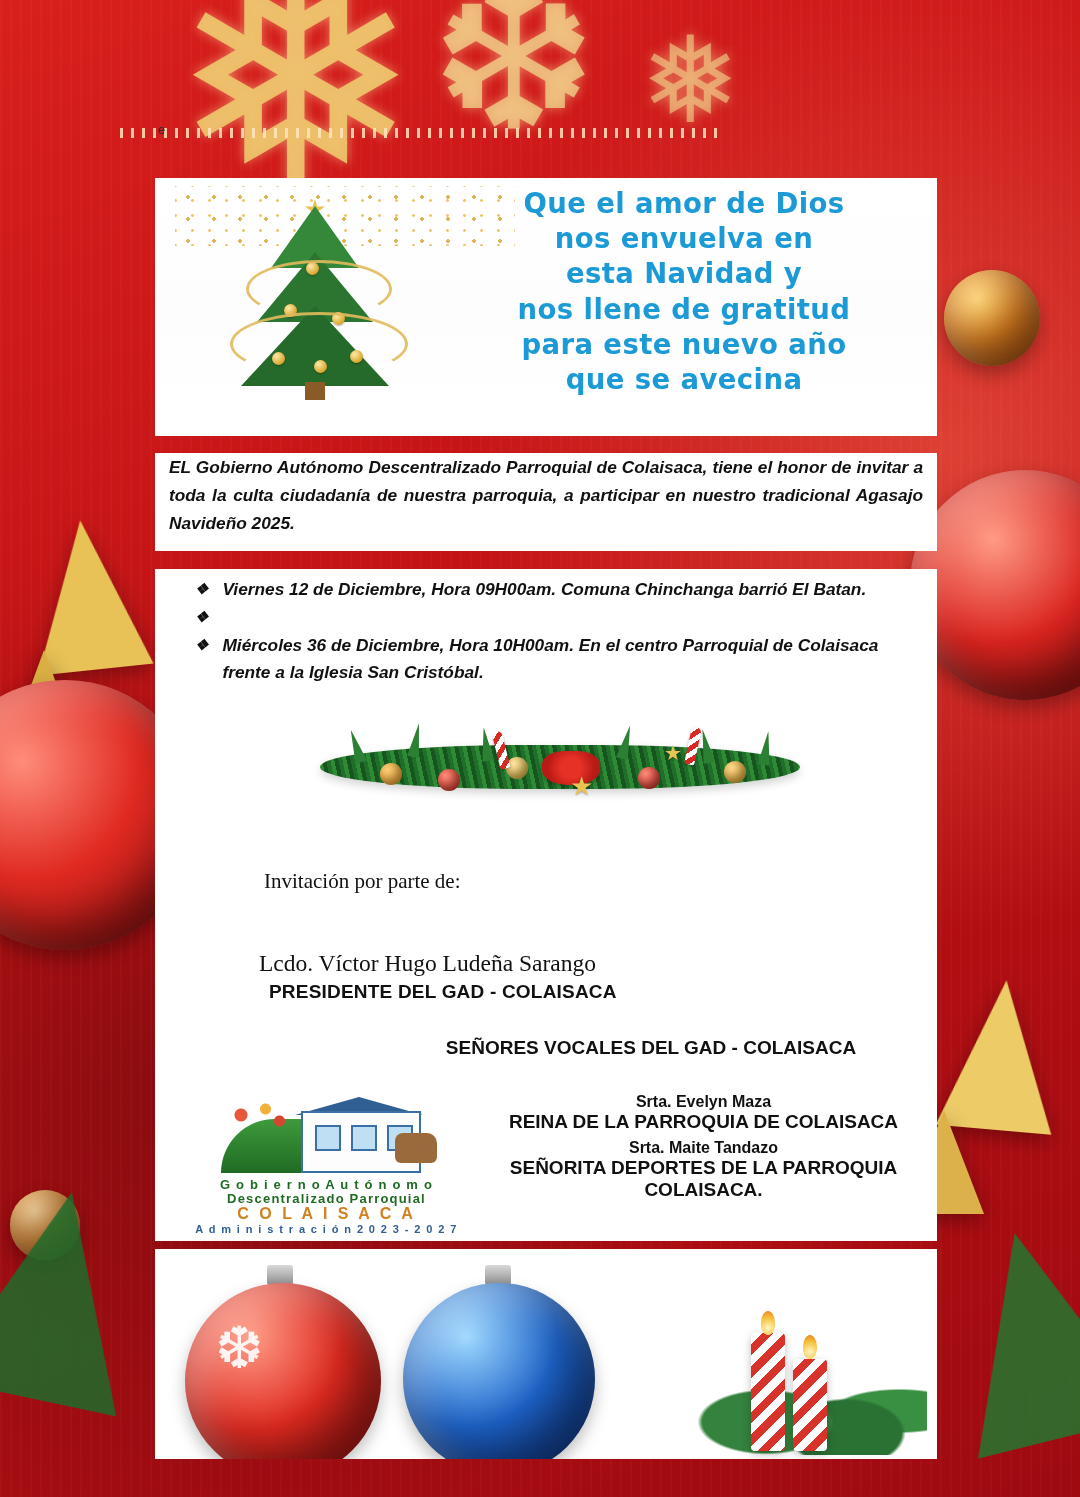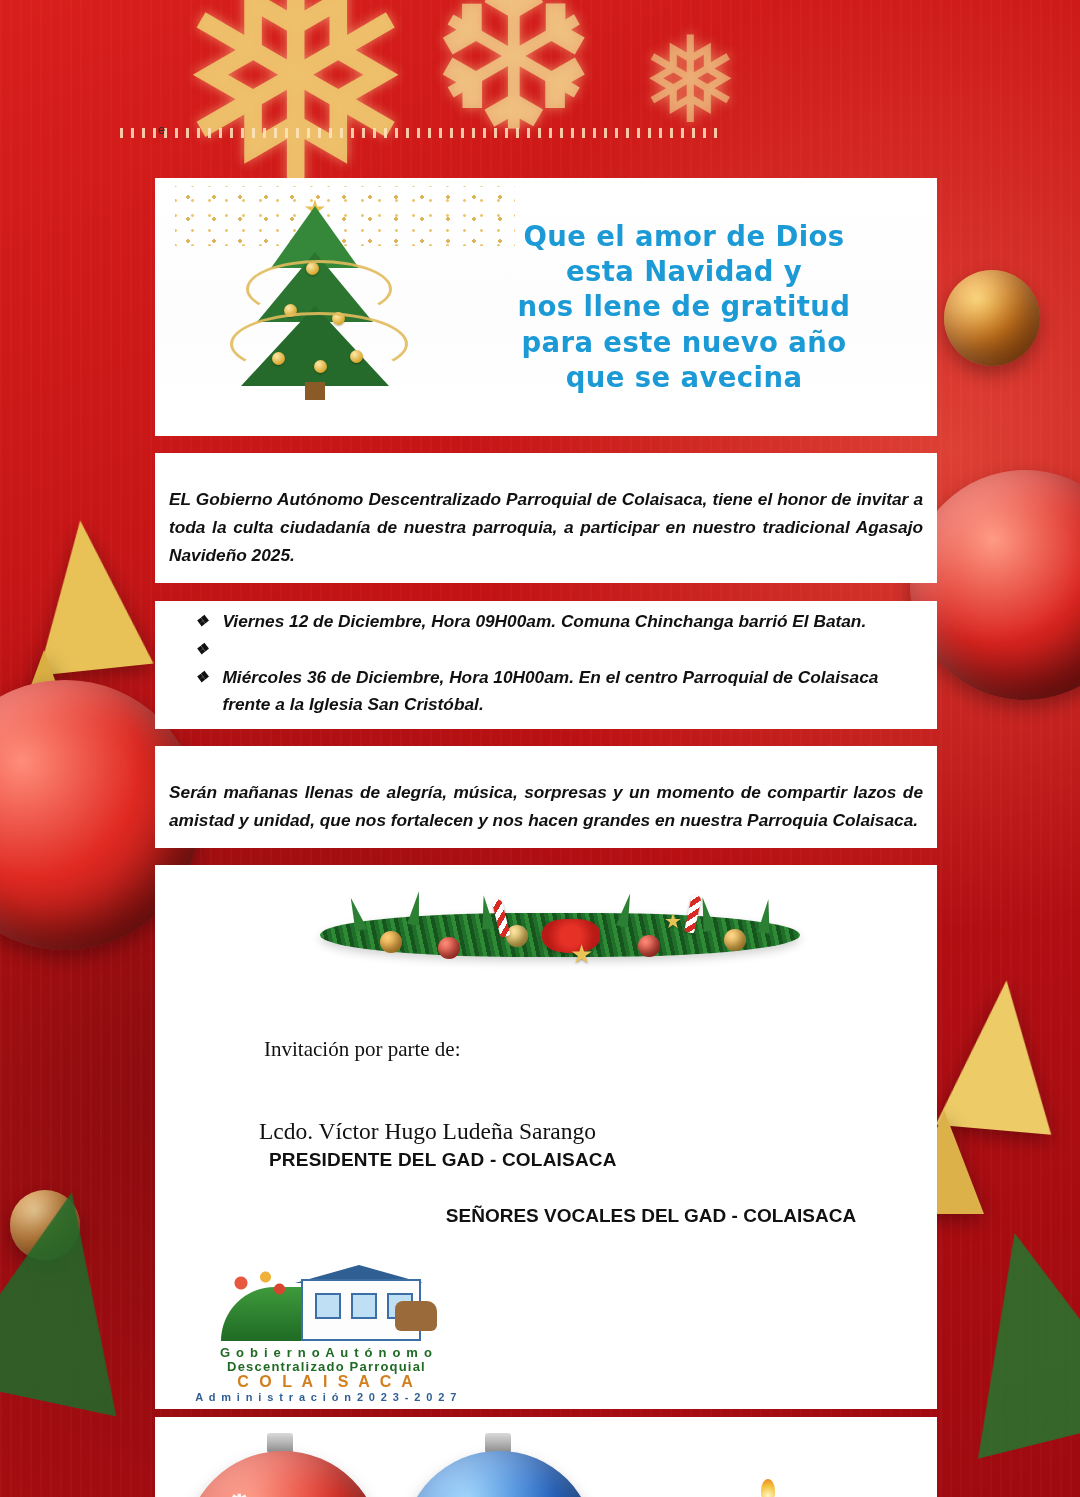--- a/index.html
+++ b/index.html
@@ -169,42 +169,42 @@
   .tree .ribbon {
     position: absolute;
     border: 3px solid #e2bb5d;
     border-radius: 50%;
     opacity: .9;
   }
 
   .greeting {
     position: absolute;
     right: 18px;
-    top: 41px;
+    top: 8px;
     width: 470px;
     text-align: center;
     color: #1c9ad6;
     font-family: "DejaVu Sans", sans-serif;
     font-weight: bold;
     font-size: 27.5px;
     line-height: 1.28;
     letter-spacing: .4px;
     text-shadow: 0 1px 0 rgba(255,255,255,.8);
   }
 
   
   .para {
     font-family: "Liberation Sans", sans-serif;
     font-style: italic;
     font-weight: bold;
     font-size: 17.3px;
     line-height: 1.62;
     color: #111;
     text-align: justify;
-    padding: 32px 14px 14px 14px;
+    padding: 0 14px 14px 14px;
   }
   .spacer-white { height: 26px; background: #fff; }
 
   .bullets {
     padding: 6px 14px 10px 40px;
   }
   .bullet-row {
     display: flex;
     align-items: flex-start;
     gap: 14px;
@@ -537,20 +537,21 @@
         <div class="ball" style="left:74px; top:104px;"></div>
         <div class="ball" style="left:122px; top:112px;"></div>
         <div class="ball" style="left:62px; top:152px;"></div>
         <div class="ball" style="left:104px; top:160px;"></div>
         <div class="ball" style="left:140px; top:150px;"></div>
         <div class="ribbon" style="left:36px; top:60px; width:140px; height:52px; border-bottom-color:transparent;"></div>
         <div class="ribbon" style="left:20px; top:112px; width:172px; height:58px; border-bottom-color:transparent;"></div>
       </div>
       <div class="greeting">
         <div>Que el amor de Dios</div>
+        <div>nos envuelva en</div>
         <div>esta Navidad y</div>
         <div>nos llene de gratitud</div>
         <div>para este nuevo año</div>
         <div>que se avecina</div>
       </div>
     </div>
 
     <div class="spacer-white"></div>
 
     <div class="block">
@@ -564,23 +565,20 @@
       </div>
       <div class="bullet-row">
         <span class="bullet-mark">❖</span>
       </div>
       <div class="bullet-row">
         <span class="bullet-mark">❖</span>
         <span>Miércoles 36 de Diciembre, Hora 10H00am. En el centro Parroquial de Colaisaca frente a la Iglesia San Cristóbal.</span>
       </div>
     </div>
 
-    <div class="block">
-      <p class="para">Serán mañanas llenas de alegría, música, sorpresas y un momento de compartir lazos de amistad y unidad, que nos fortalecen y nos hacen grandes en nuestra Parroquia Colaisaca.</p>
-    </div>
 
     <div class="garland-wrap">
       <div class="garland">
         <div class="bough"></div>
         <div class="needle" style="left:30px; top:18px; transform:rotate(-18deg);"></div>
         <div class="needle" style="left:90px; top:12px; transform:rotate(10deg);"></div>
         <div class="needle" style="left:160px; top:16px; transform:rotate(-8deg);"></div>
         <div class="needle" style="left:300px; top:14px; transform:rotate(14deg);"></div>
         <div class="needle" style="left:380px; top:18px; transform:rotate(-12deg);"></div>
         <div class="needle" style="left:440px; top:20px; transform:rotate(8deg);"></div>
@@ -615,20 +613,26 @@
             <div class="win" style="left:136px;"></div>
             <div class="win" style="left:172px;"></div>
             <div class="cow"></div>
           </div>
           <div class="lt1">G o b i e r n o   A u t ó n o m o</div>
           <div class="lt2">Descentralizado Parroquial</div>
           <div class="lt3">C O L A I S A C A</div>
           <div class="lt4">A d m i n i s t r a c i ó n   2 0 2 3 - 2 0 2 7</div>
         </div>
 
+        <div class="queens">
+          <div class="q-small">Srta. Evelyn Maza</div>
+          <div class="q-big">REINA DE LA PARROQUIA DE COLAISACA</div>
+          <div class="q-small">Srta. Maite Tandazo</div>
+          <div class="q-big">SEÑORITA DEPORTES DE LA PARROQUIA COLAISACA.</div>
+        </div>
       </div>
     </div>
 
     <div class="footer-strip">
       <div class="cap cap-r"></div>
       <div class="ball-red"></div>
       <div class="flake-deco" style="left:60px; top:70px;">❆</div>
 
       <div class="cap cap-b"></div>
       <div class="ball-blue"></div>

